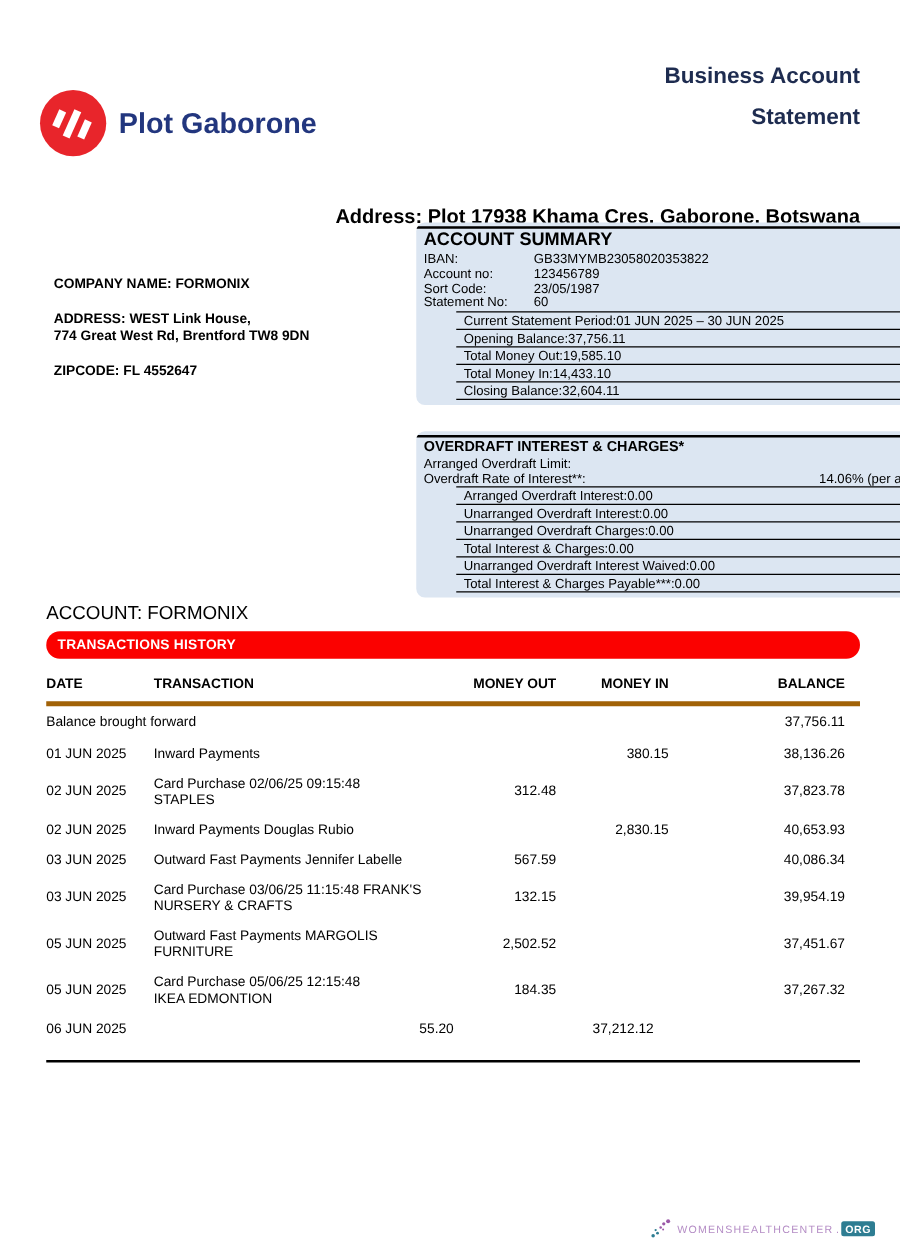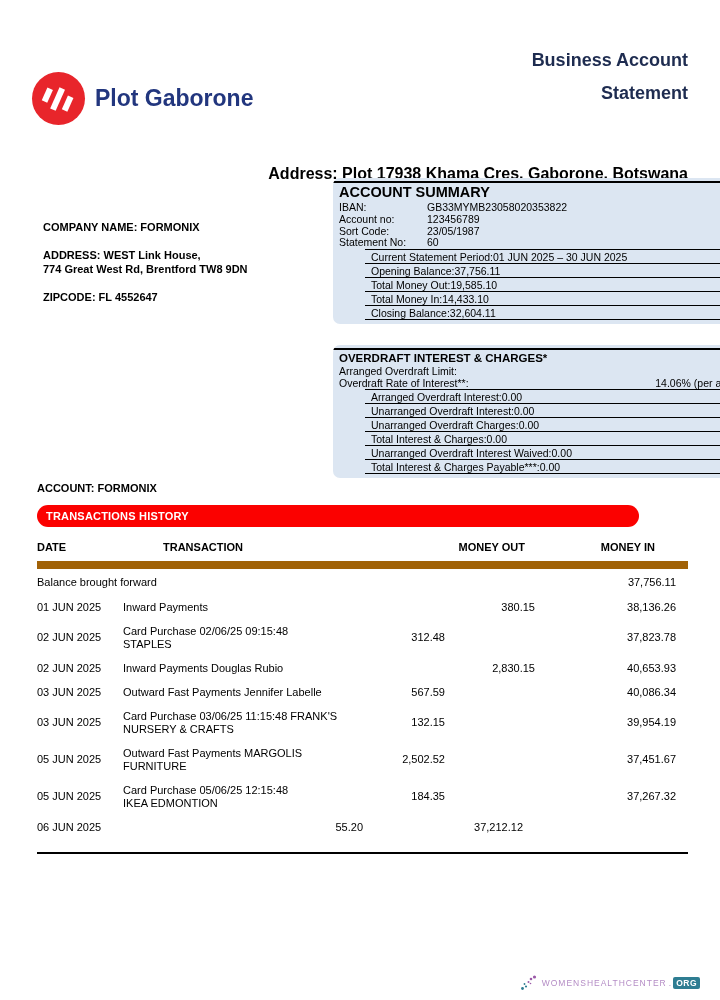--- a/index.html
+++ b/index.html
@@ -31,27 +31,27 @@
   .box-title { font-weight:bold; font-size:14.5px; padding:1px 6px 2px 6px; }
   .box-title-sm { font-weight:bold; font-size:11.5px; padding:2px 6px 1px 6px; }
   .info-row { display:flex; padding:0 6px; line-height:11.8px; }
   .info-label { width:88px; flex:none; }
   .plain-row { display:flex; justify-content:space-between; padding:0 6px; line-height:12.2px; }
   .lined-row { display:flex; justify-content:flex-start; padding:0.5px 6px; line-height:12px;
     border-top:1.6px solid #000;margin-left:32px; }
   .lined-rows .lined-row:last-child { border-bottom:1.6px solid #000; }
 
   
-  .account-heading { position:absolute; left:37px; top:482px; font-size:11px; font-weight:bold; }
-  .banner { position:absolute; left:37px; top:505px; width:602px; height:22px;
+  .account-heading { position:absolute; left:37px; top:482px; font-size:15px; font-weight:normal; }
+  .banner { position:absolute; left:37px; top:505px; width:651px; height:22px;
     background:#fb0100; border-radius:11px; color:#fff; font-weight:bold; font-size:11px;
     line-height:22px; padding-left:9px; letter-spacing:.2px; }
   .tx-table { position:absolute; left:37px; top:537px; width:651px; font-size:11px; }
   .tx-grid { display:grid; grid-template-columns:86px 240px 82px 90px 153px; align-items:center; }
-  .tx-header { font-weight:bold; padding:4px 0 8px 0; border-bottom:8px solid #a16207;gap:40px; }
+  .tx-header { font-weight:bold; padding:4px 0 8px 0; border-bottom:4px solid #a16207; }
   .cell-right { text-align:right; }
   .balance-cell { padding-right:12px; }
   .opening-row { font-weight:normal; padding:7px 0; }
   .tx-row { padding:5.5px 0; line-height:13px; }
   .table-bottom { border-top:2.5px solid #000; margin-top:13px; }
 
   
   .watermark { position:absolute; right:20px; bottom:8px; display:flex; align-items:center; gap:2px; }
   .wm-text { font-size:8.5px; letter-spacing:1px; color:#b48cc5; }
   .wm-dot { font-size:8.5px; color:#b48cc5; }

